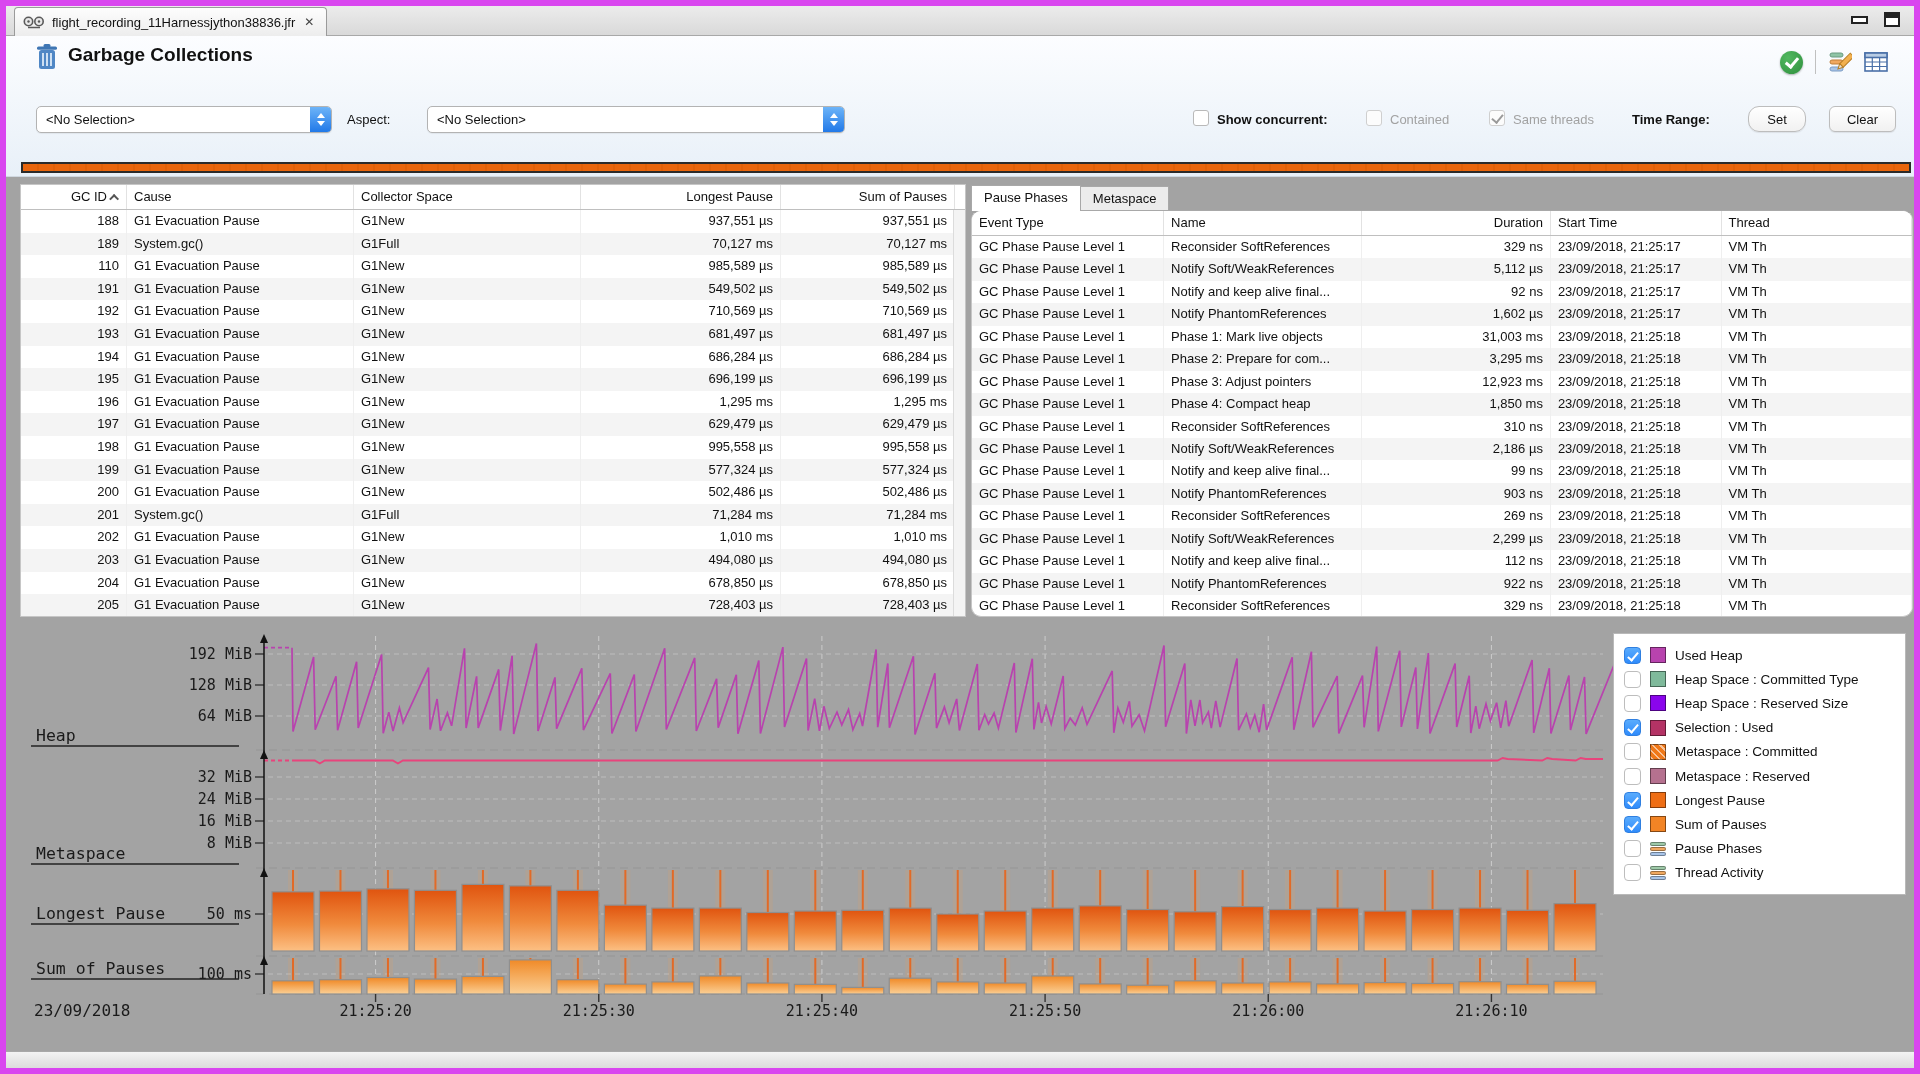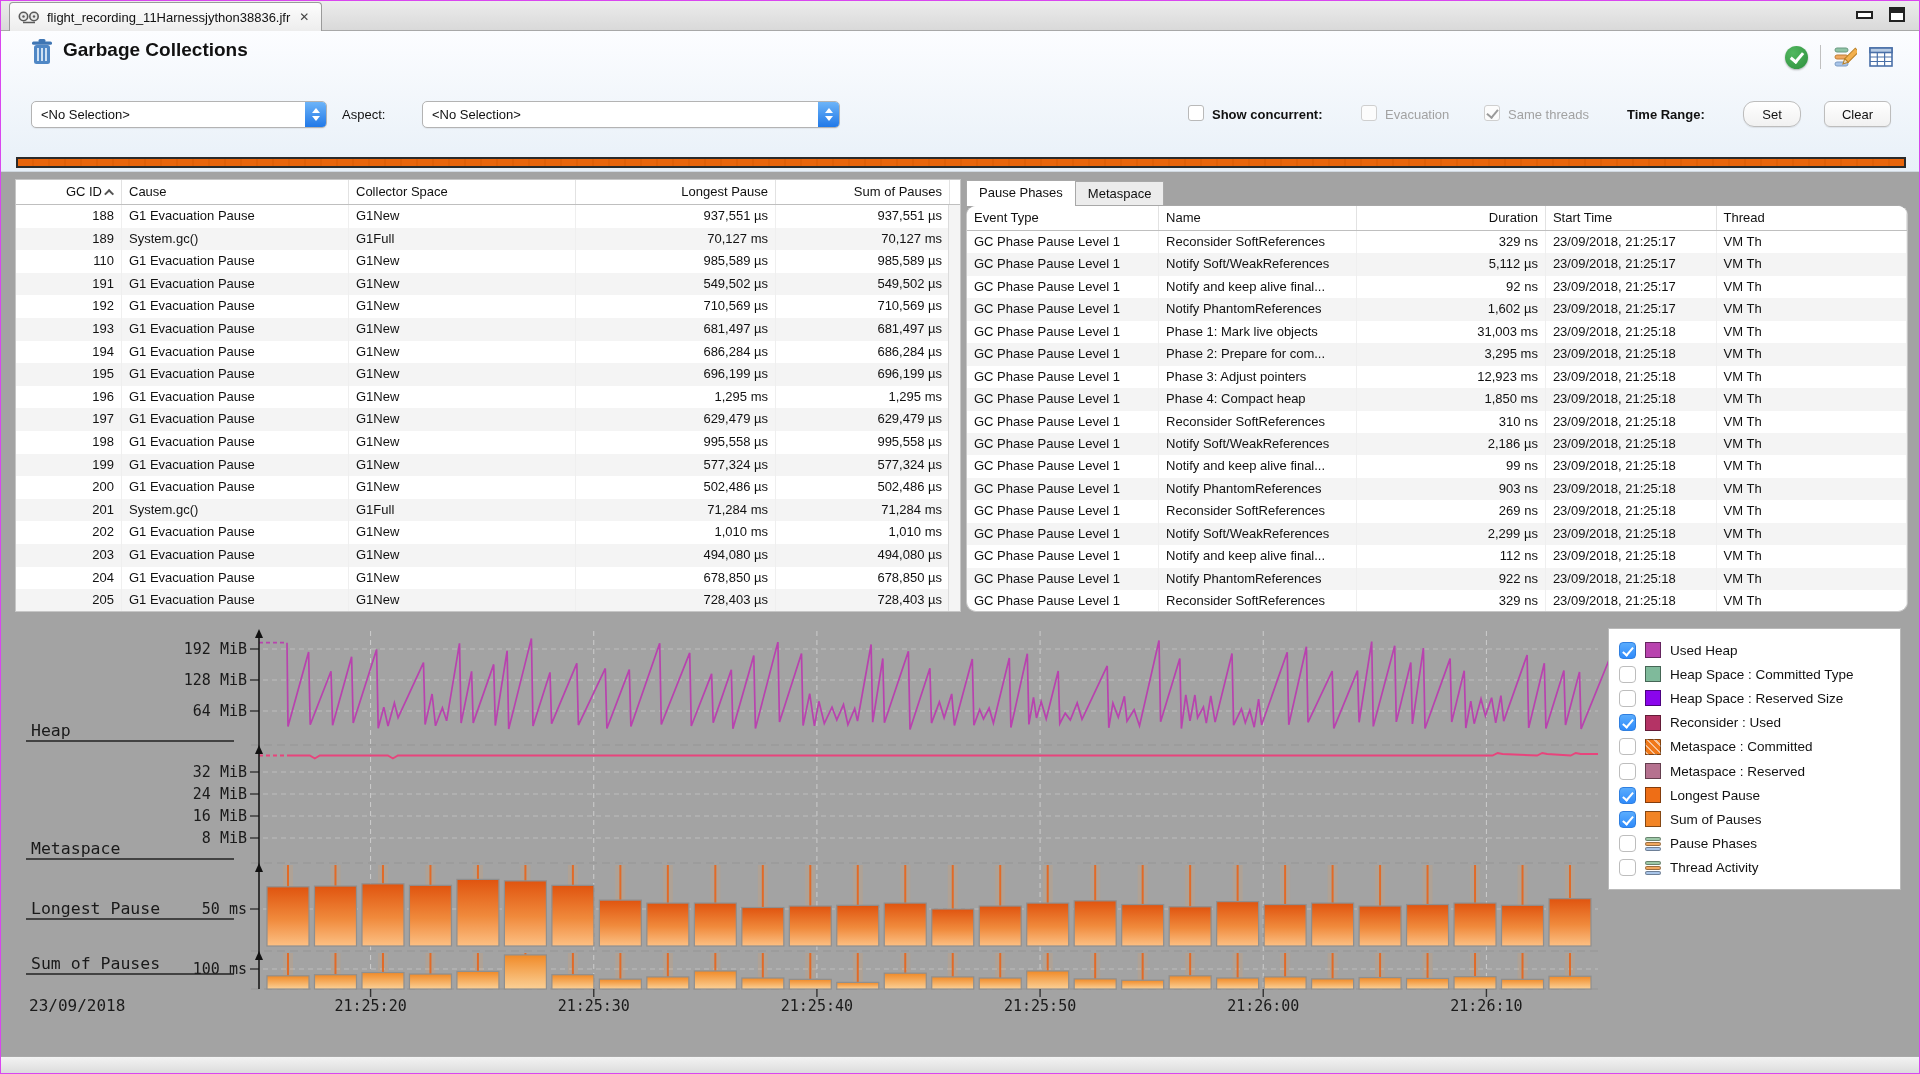--- a/index.html
+++ b/index.html
@@ -1,18 +1,18 @@
 <!DOCTYPE html>
 <html><head>
 <meta charset="utf-8">
 <style>
   * { margin:0; padding:0; box-sizing:border-box; }
   html,body { width:1920px; height:1074px; overflow:hidden; background:#fff;
     font-family:"Liberation Sans", sans-serif; }
-  .win { position:relative; width:1920px; height:1074px; border:1px solid #d946ef; background:#fff; }
+  .win { position:relative; width:1920px; height:1074px; border:6px solid #d946ef; background:#fff; }
 
   
   .tabbar { position:absolute; left:0; top:0; right:0; height:30px;
     background:linear-gradient(#ececec,#d9d9d9); border-bottom:1px solid #a8a8a8; }
   .tab { position:absolute; left:8px; top:1px; height:29px; display:flex; align-items:center;
     padding:0 10px 0 8px; gap:7px; background:linear-gradient(#fdfdfd,#ededed);
     border:1px solid #9a9a9a; border-bottom:none; border-radius:4px 4px 0 0; }
   .tab-title { font-size:13px; color:#111; }
   .tab-close { font-size:12px; color:#444; cursor:pointer; padding:0 2px; }
   .winbtns { position:absolute; right:14px; top:6px; display:flex; gap:16px; align-items:center; }
@@ -153,21 +153,21 @@
       <span>&lt;No Selection&gt;</span>
       <span class="stepper">
           <i class="up"></i>
           <i class="dn"></i>
         </span>
     </div>
 
     <div class="cb" style="left:1187px; top:74px;"></div>
     <div class="flabel" style="left:1211px; top:76px; font-weight:bold;">Show concurrent:</div>
     <div class="cb gray" style="left:1360px; top:74px;"></div>
-    <div class="flabel dimtext" style="left:1384px; top:76px;">Evacuation</div>
+    <div class="flabel dimtext" style="left:1384px; top:76px;">Contained</div>
     <div class="cb gray checkedgray" style="left:1483px; top:74px;"></div>
     <div class="flabel dimtext" style="left:1507px; top:76px;">Same threads</div>
     <div class="flabel" style="left:1626px; top:76px; font-weight:bold;">Time Range:</div>
     <div class="pushbtn" style="left:1742px; top:70px; width:58px;border-radius:11px;">Set</div>
     <div class="pushbtn" style="left:1823px; top:70px; width:67px;">Clear</div>
 
     <div class="rangebar"></div>
   </div>
 
   <div class="content">
@@ -717,21 +717,21 @@
           <div class="llabel">Heap Space : Committed Type</div>
         </div>
         <div class="litem">
           <div class="lcb"></div>
           <div class="swatch" style="background-color: rgb(138, 5, 236);"></div>
           <div class="llabel">Heap Space : Reserved Size</div>
         </div>
         <div class="litem">
           <div class="lcb on"></div>
           <div class="swatch" style="background-color: rgb(180, 51, 101);"></div>
-          <div class="llabel">Reconsider : Used</div>
+          <div class="llabel">Selection : Used</div>
         </div>
         <div class="litem">
           <div class="lcb"></div>
           <div class="swatch hatch" style="background-color: rgb(240, 120, 24);"></div>
           <div class="llabel">Metaspace : Committed</div>
         </div>
         <div class="litem">
           <div class="lcb"></div>
           <div class="swatch" style="background-color: rgb(181, 113, 143);"></div>
           <div class="llabel">Metaspace : Reserved</div>

